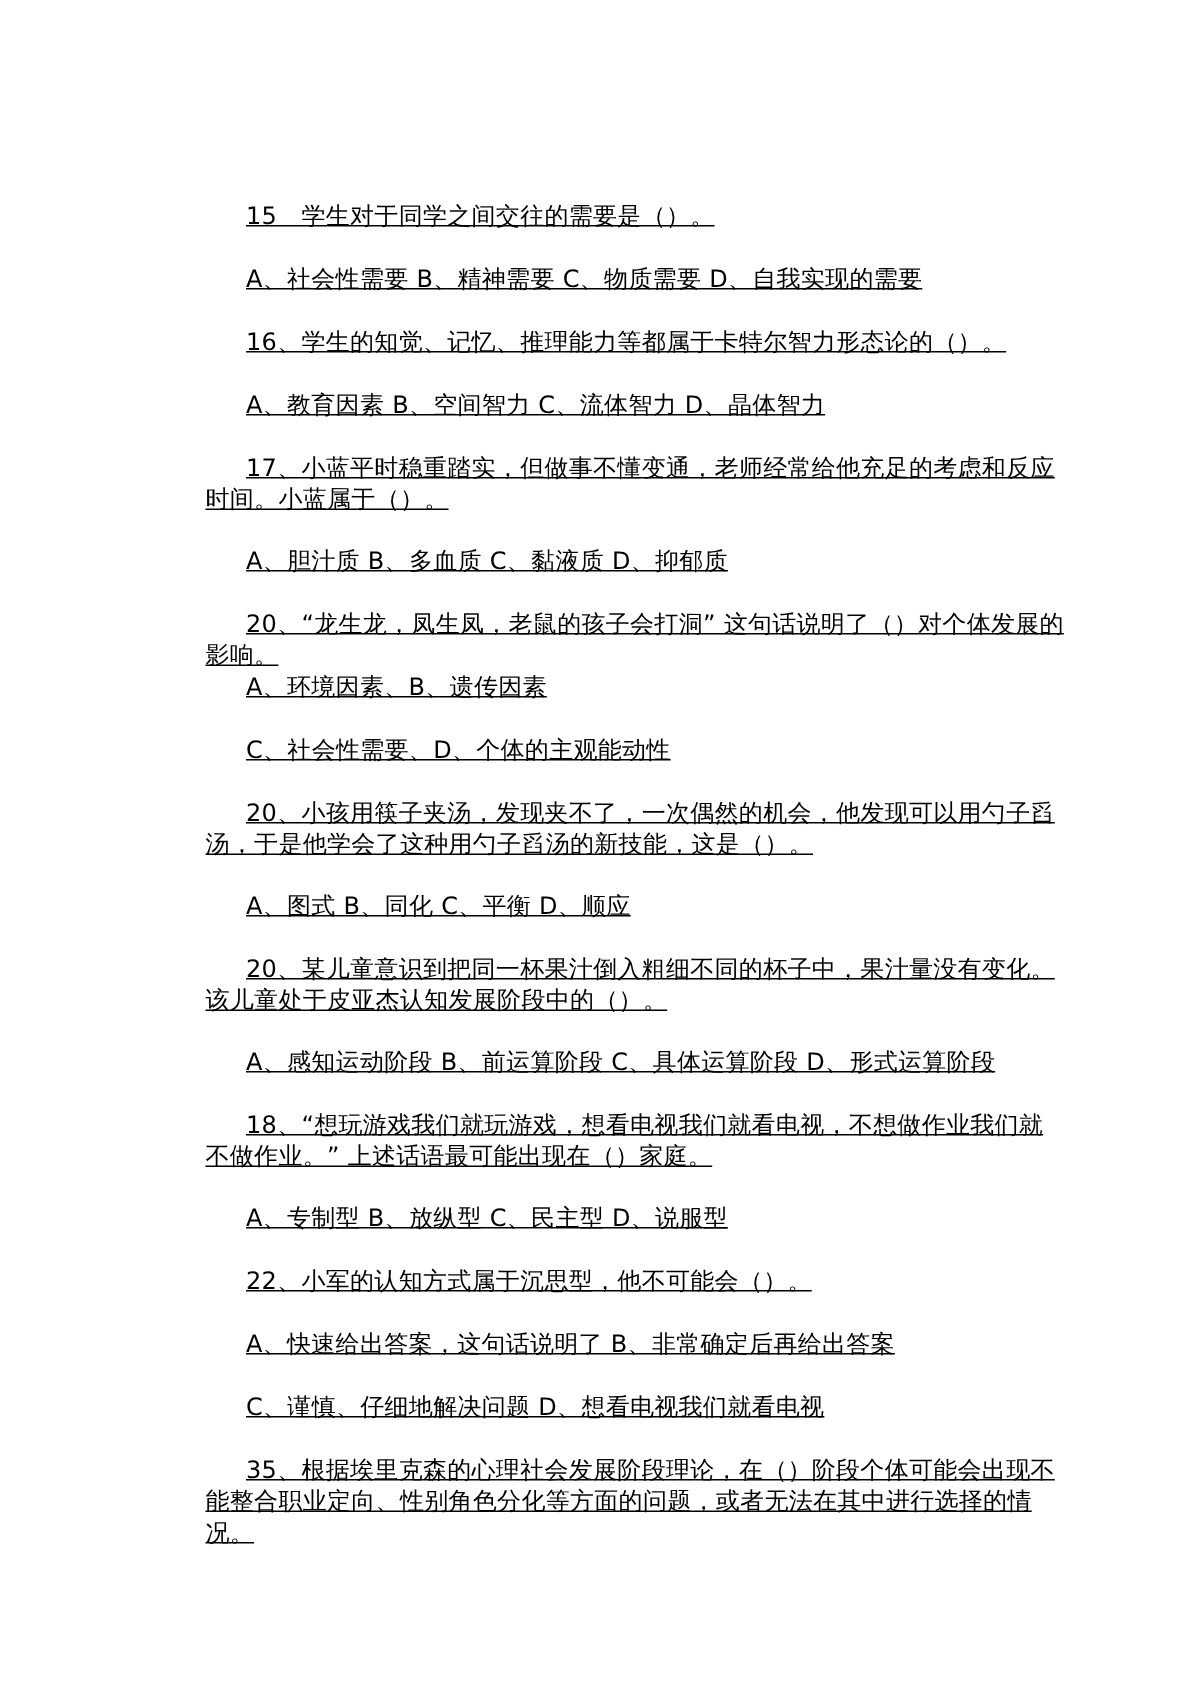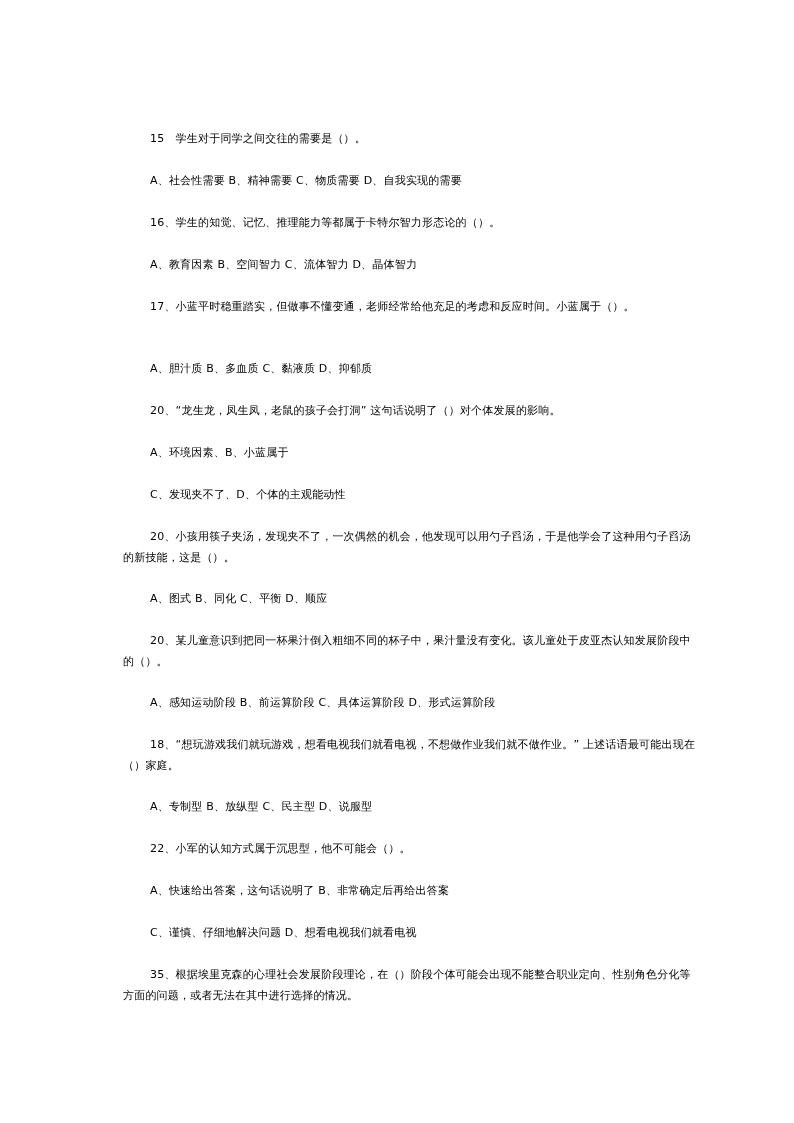--- a/index.html
+++ b/index.html
@@ -16,43 +16,44 @@
       color: #000000;
     }
     .page {
       position: absolute;
       left: 121px;
       top: 0;
       width: 573px;
     }
     .para {
       position: absolute;
-      left: 2px;
+      left: 16px;
       width: 573px;
-      font-size: 11px;
+      font-size: 16px;
       line-height: 21px;
       text-indent: 27px;
       white-space: normal;
       word-break: break-all;
       letter-spacing: 0.2px;
+      text-decoration: underline;
     }
   </style>
 </head>
 <body>
 
 <div class="page">
   <p class="para" style="top:117px">15　学生对于同学之间交往的需要是（）。</p>
   <p class="para" style="top:159px">A、社会性需要 B、精神需要 C、物质需要 D、自我实现的需要</p>
   <p class="para" style="top:201px">16、学生的知觉、记忆、推理能力等都属于卡特尔智力形态论的（）。</p>
   <p class="para" style="top:243px">A、教育因素 B、空间智力 C、流体智力 D、晶体智力</p>
   <p class="para" style="top:285px">17、小蓝平时稳重踏实，但做事不懂变通，老师经常给他充足的考虑和反应时间。小蓝属于（）。</p>
   <p class="para" style="top:347px">A、胆汁质 B、多血质 C、黏液质 D、抑郁质</p>
   <p class="para" style="top:389px">20、“龙生龙，凤生凤，老鼠的孩子会打洞” 这句话说明了（）对个体发展的影响。</p>
-  <p class="para" style="top:431px">A、环境因素、B、小蓝属于</p>
-  <p class="para" style="top:473px">C、发现夹不了、D、个体的主观能动性</p>
+  <p class="para" style="top:431px">A、环境因素、B、遗传因素</p>
+  <p class="para" style="top:473px">C、社会性需要、D、个体的主观能动性</p>
   <p class="para" style="top:515px">20、小孩用筷子夹汤，发现夹不了，一次偶然的机会，他发现可以用勺子舀汤，于是他学会了这种用勺子舀汤的新技能，这是（）。</p>
   <p class="para" style="top:577px">A、图式 B、同化 C、平衡 D、顺应</p>
   <p class="para" style="top:619px">20、某儿童意识到把同一杯果汁倒入粗细不同的杯子中，果汁量没有变化。该儿童处于皮亚杰认知发展阶段中的（）。</p>
   <p class="para" style="top:681px">A、感知运动阶段 B、前运算阶段 C、具体运算阶段 D、形式运算阶段</p>
   <p class="para" style="top:723px">18、“想玩游戏我们就玩游戏，想看电视我们就看电视，不想做作业我们就不做作业。” 上述话语最可能出现在（）家庭。</p>
   <p class="para" style="top:785px">A、专制型 B、放纵型 C、民主型 D、说服型</p>
   <p class="para" style="top:827px">22、小军的认知方式属于沉思型，他不可能会（）。</p>
   <p class="para" style="top:869px">A、快速给出答案，这句话说明了 B、非常确定后再给出答案</p>
   <p class="para" style="top:911px">C、谨慎、仔细地解决问题 D、想看电视我们就看电视</p>
   <p class="para" style="top:953px">35、根据埃里克森的心理社会发展阶段理论，在（）阶段个体可能会出现不能整合职业定向、性别角色分化等方面的问题，或者无法在其中进行选择的情况。</p>

